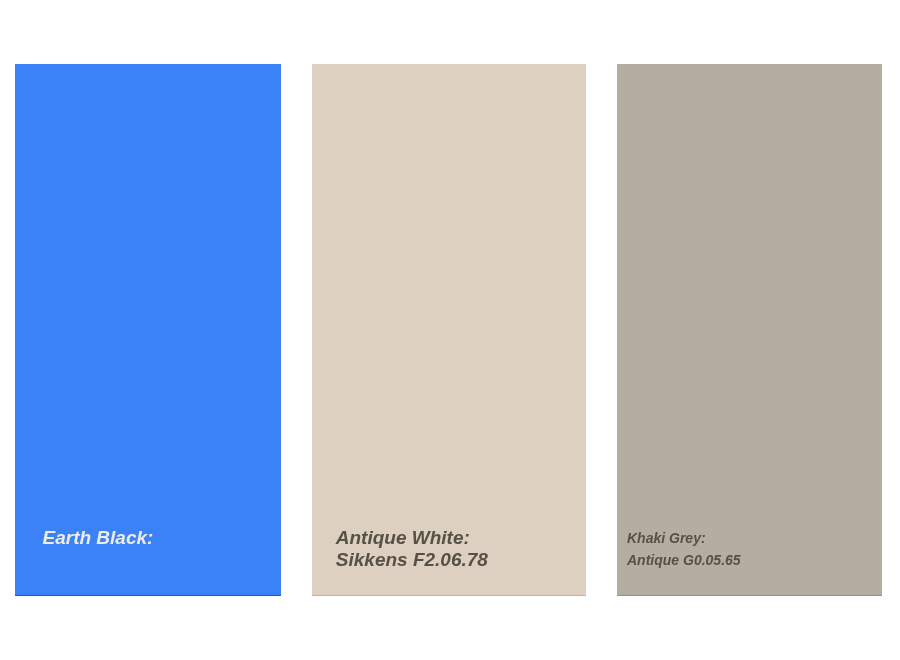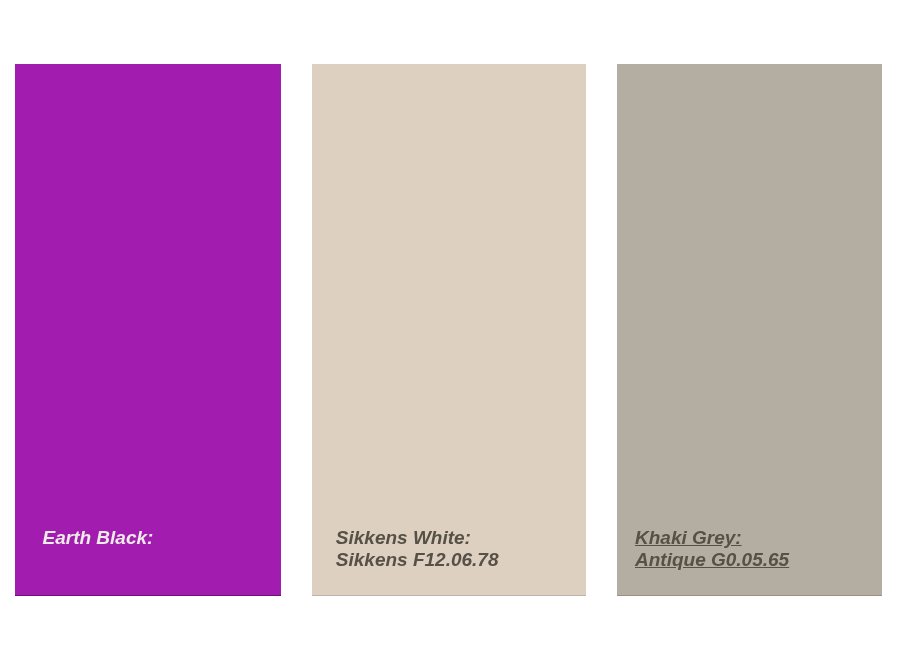--- a/index.html
+++ b/index.html
@@ -47,36 +47,36 @@
   }
   .swatch-label .line {
     display: block;
   }
 </style>
 </head>
 <body style="background: rgb(255, 255, 255);">
 
 <div class="palette" style="width: 900px; height: 660px; background: rgb(255, 255, 255);">
 
-  <div class="swatch" id="sw0" style="left: 15px; top: 64px; width: 266px; height: 532px; background: #a21caf;">
+  <div class="swatch" id="sw0" style="left: 15px; top: 64px; width: 266px; height: 532px; background: #3b82f6;">
     <div class="swatch-edge" style="opacity: 0.32;"></div>
     <div class="swatch-label" style="color: rgb(238, 236, 231); left: 27.5px; top: 463px; font-size: 19px; line-height: 22px; font-weight: bold; font-style: italic;">
       <span class="line">Earth Black:</span>
     </div>
   </div>
 
   <div class="swatch" id="sw1" style="left: 312px; top: 64px; width: 274px; height: 532px; background: rgb(221, 208, 192);">
     <div class="swatch-edge" style="opacity: 0.13;"></div>
     <div class="swatch-label" style="color: rgb(86, 80, 70); left: 23.8px; top: 463px; font-size: 19px; line-height: 22px; font-weight: bold; font-style: italic;">
-      <span class="line">Sikkens White:</span>
-      <span class="line">Sikkens F12.06.78</span>
+      <span class="line">Antique White:</span>
+      <span class="line">Sikkens F2.06.78</span>
     </div>
   </div>
 
   <div class="swatch" id="sw2" style="left: 617px; top: 64px; width: 265px; height: 532px; background: rgb(180, 174, 162);">
     <div class="swatch-edge" style="opacity: 0.16;"></div>
-    <div class="swatch-label" style="color: rgb(86, 80, 70); left: 18px; top: 463px; font-size: 19px; line-height: 22px; font-weight: bold; font-style: italic; text-decoration: underline;">
+    <div class="swatch-label" style="color: rgb(86, 80, 70); left: 10px; top: 463px; font-size: 14px; line-height: 22px; font-weight: bold; font-style: italic;">
       <span class="line">Khaki Grey:</span>
       <span class="line">Antique G0.05.65</span>
     </div>
   </div>
 
 </div>
 
 </body></html>

